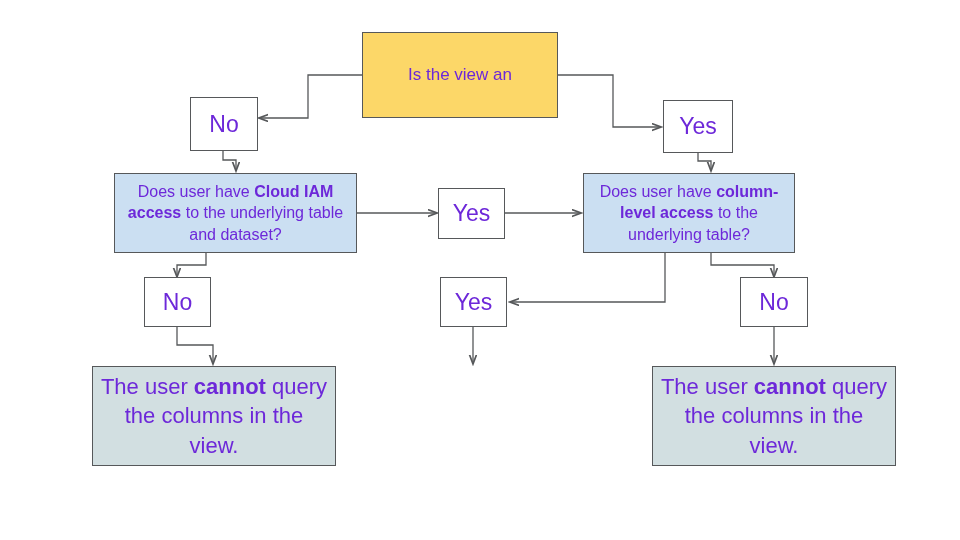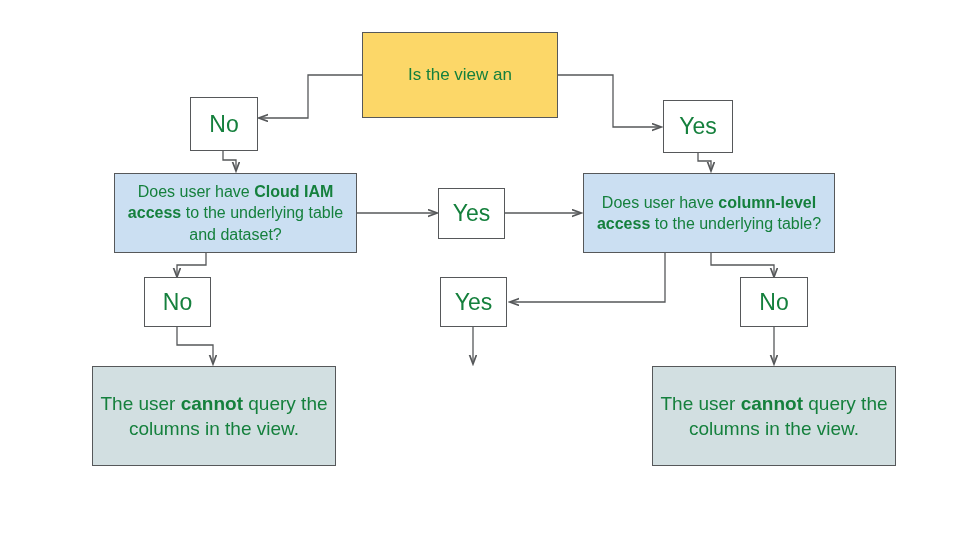--- a/index.html
+++ b/index.html
@@ -21,21 +21,21 @@
     height: 540px;
   }
   .node {
     position: absolute;
     box-sizing: border-box;
     display: flex;
     align-items: center;
     justify-content: center;
     text-align: center;
     border: 1px solid #56585a;
-    color: #15803d;
+    color: #6d28d9;
     line-height: 1.32;
     z-index: 2;
   }
   .node .txt {
     display: block;
     padding: 0 7px;
   }
   .decision-main {
     background: #fcd768;
     font-size: 17px;
@@ -43,21 +43,21 @@
   .decision-sub {
     background: #cbdff2;
     font-size: 16px;
   }
   .label-box {
     background: #ffffff;
     font-size: 23px;
   }
   .result-grey {
     background: #d2dfe1;
-    font-size: 19px;
+    font-size: 22px;
   }
   .result-green {
     background: #d8e8cc;
     font-size: 17px;
   }
   svg#edges {
     position: absolute;
     left: 0; top: 0;
     width: 960px;
     height: 540px;
@@ -123,21 +123,21 @@
   </div>
 
   <div class="node decision-sub" style="left:114px; top:173px; width:243px; height:80px;">
     <span class="txt"><span>Does user have </span><b>Cloud IAM</b><span> </span><b>access</b><span> to the underlying table and dataset?</span></span>
   </div>
 
   <div class="node label-box" style="left:438px; top:188px; width:67px; height:51px;">
     <span class="txt">Yes</span>
   </div>
 
-  <div class="node decision-sub" style="left:583px; top:173px; width:252px; height:80px;">
+  <div class="node decision-sub" style="left:583px; top:173px; width:212px; height:80px;">
     <span class="txt"><span>Does user have </span><b>column-level access</b><span> to the underlying table?</span></span>
   </div>
 
   <div class="node label-box" style="left:144px; top:277px; width:67px; height:50px;">
     <span class="txt">No</span>
   </div>
 
   <div class="node label-box" style="left:440px; top:277px; width:67px; height:50px;">
     <span class="txt">Yes</span>
   </div>

